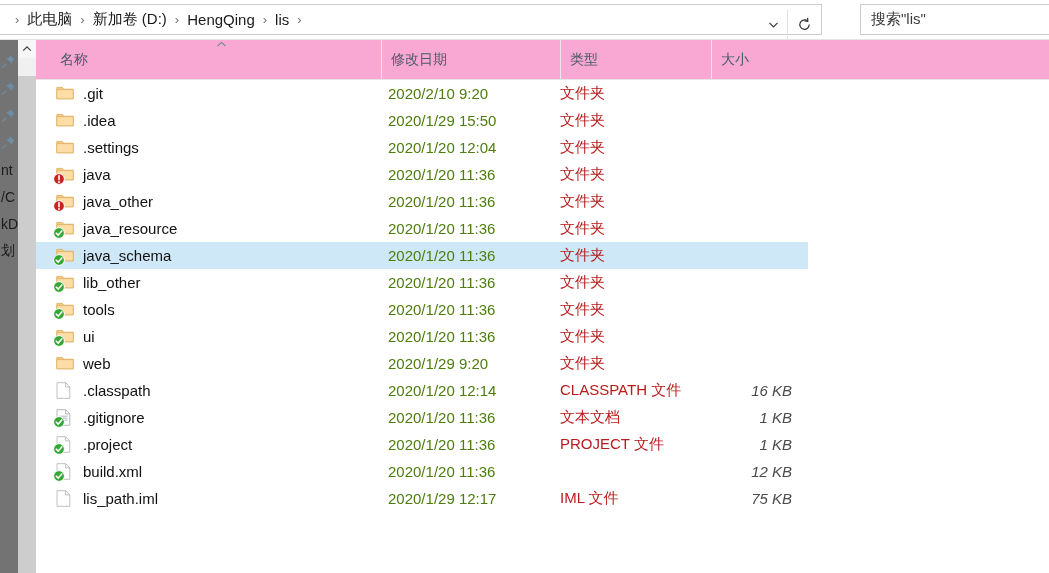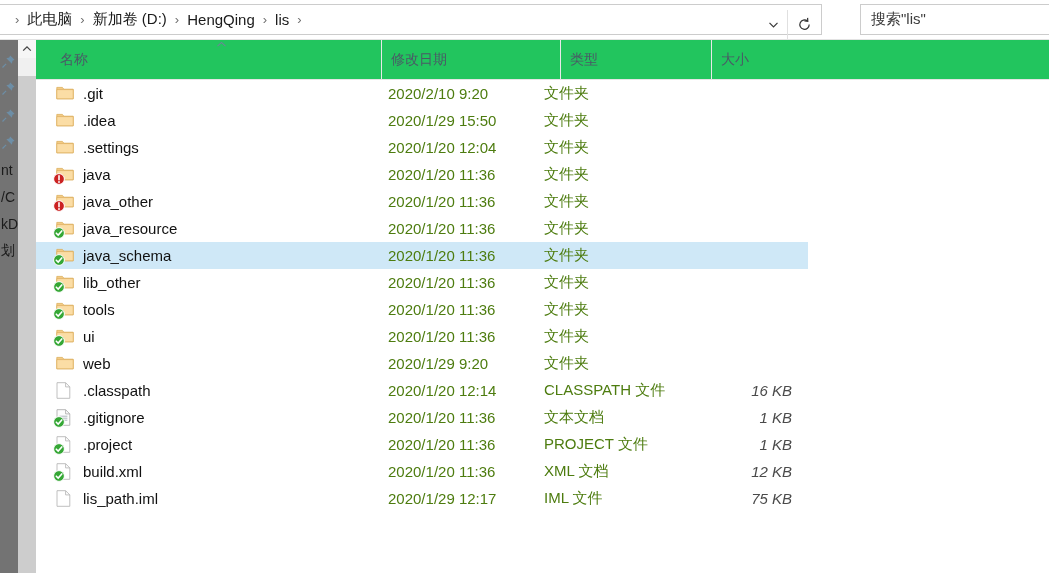--- a/index.html
+++ b/index.html
@@ -147,21 +147,21 @@
     position: absolute;
     left: 36px; top: 40px;
     width: 1013px; height: 533px;
     background: #ffffff;
     overflow: hidden;
   }
   .col-header {
     position: relative;
     height: 39px;
     border-bottom: 1px solid #e5e5e5;
-    background: #22c55e;
+    background: #f9a8d4;
   }
   .col-h {
     position: absolute;
     top: 0;
     height: 39px;
     display: flex;
     align-items: center;
     font-size: 14px;
     color: #4a5a66;
     box-sizing: border-box;
@@ -197,21 +197,21 @@
   }
   .cell-name {
     left: 0;
     width: 345px;
     padding-left: 20px;
     box-sizing: border-box;
     color: #111111;
     text-align: right;
   }
   .cell-date { left: 352px; width: 172px; color: #4d7c0f; }
-  .cell-type { left: 508px; width: 148px; color: #4d7c0f; }
+  .cell-type { left: 524px; width: 148px; color: #b91c1c; }
   .cell-size {
     left: 672px; width: 92px;
     color: #4a4a4a;
     justify-content: flex-end;
     padding-right: 8px;
     box-sizing: border-box;
     font-style: italic;
   }
 
   .icon-wrap {
@@ -599,21 +599,20 @@
             <span class="badge">
               <svg width="12" height="12" viewBox="0 0 12 12" aria-hidden="true">
                 <circle cx="6" cy="6" r="5.4" fill="#35a735" stroke="#ffffff" stroke-width="1"></circle>
                 <path d="M3.3 6.2 L5.2 8.1 L8.8 3.9" fill="none" stroke="#ffffff" stroke-width="1.6" stroke-linecap="round"></path>
               </svg>
             </span>
           </span>
           <span>build.xml</span>
         </div>
         <div class="cell cell-date">2020/1/20 11:36</div>
-        <div class="cell cell-type">XML 文档</div>
         <div class="cell cell-size">12 KB</div>
       </div>
       <div class="row">
         <div class="cell cell-name">
           <span class="icon-wrap">
             <svg width="15" height="17" viewBox="0 0 15 17" aria-hidden="true">
               <path d="M1 0.7 h8.6 l4.2 4.2 v11.4 h-12.8 z" fill="#ffffff" stroke="#b9b9b9" stroke-width="0.9"></path>
               <path d="M9.6 0.7 v4.2 h4.2" fill="none" stroke="#b9b9b9" stroke-width="0.9"></path>
             </svg>
           </span>

